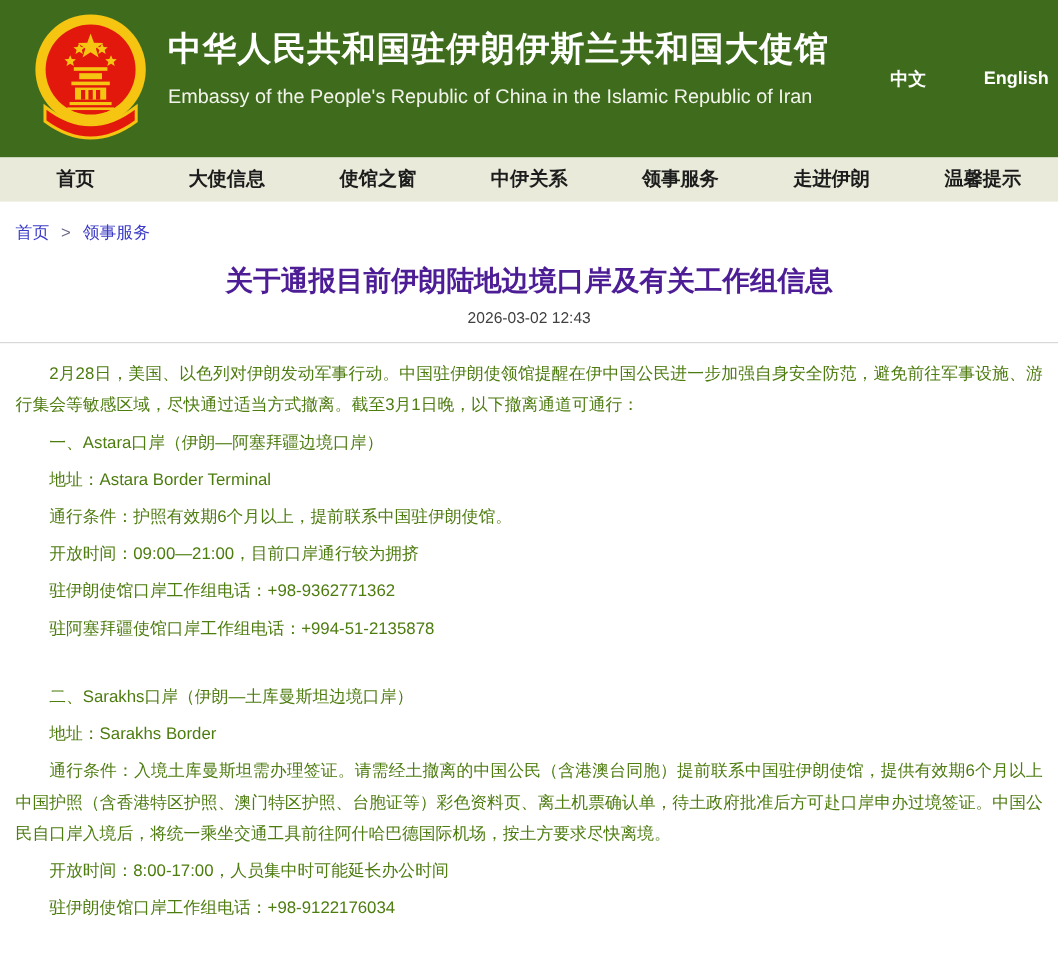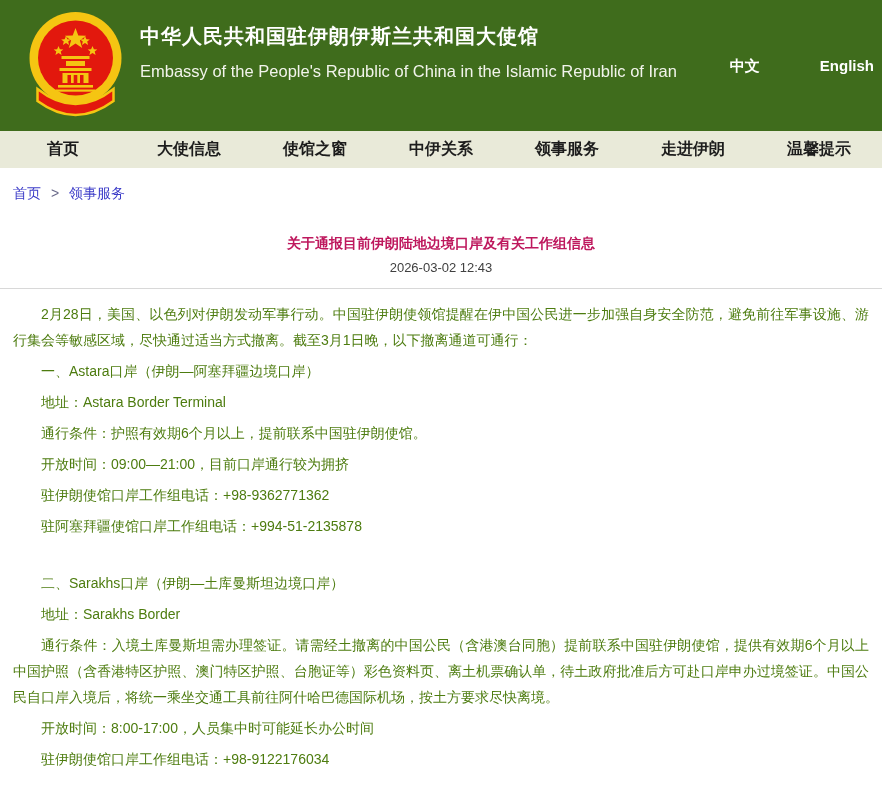--- a/index.html
+++ b/index.html
@@ -17,32 +17,32 @@
   }
   .emblem {
     position: absolute; left: 27px; top: 7px;
     width: 97px; height: 118px;
   }
   .header-titles {
     position: absolute; left: 140px; top: 24px;
     color: #ffffff;
   }
   .header-title-zh {
-    font-size: 20px; font-weight: bold;
+    font-size: 28px; font-weight: bold;
     letter-spacing: 1px; line-height: 1.2;
     white-space: nowrap;
   }
   .header-title-en {
     margin-top: 14px;
     font-size: 16.5px; font-weight: normal;
     color: #f2f4ec; white-space: nowrap;
   }
   .lang-switch {
     position: absolute; top: 57px; right: 8px;
-    display: flex; gap: 60px;
+    display: flex; gap: 48px;
     color: #ffffff; font-size: 15px; font-weight: bold;
   }
   .lang-switch a { color: #ffffff; text-decoration: none; cursor: pointer; }
   
   .main-nav {
     width: 882px; height: 37px;
     background: #e9ead9;
     display: flex; align-items: stretch;
   }
   .nav-item {
@@ -53,23 +53,23 @@
   }
   
   .breadcrumb {
     padding: 17px 0 0 13px;
     font-size: 14px; height: 37px;
   }
   .breadcrumb a { color: #3b3bc8; text-decoration: none; cursor: pointer; }
   .breadcrumb .sep { color: #6a6a8a; margin: 0 6px; }
   
   .article-title {
-    margin-top: 30px;
+    margin-top: 14px;
     text-align: center;
-    font-size: 14px; font-weight: bold; color: #be185d;
+    font-size: 23px; font-weight: bold; color: #4c1d95;
   }
   .article-date {
     margin-top: 7px;
     text-align: center;
     font-size: 13px; color: #404040;
   }
   .article-divider {
     margin-top: 13px;
     border: none; border-top: 1px solid #d8d8d8;
     width: 882px;

